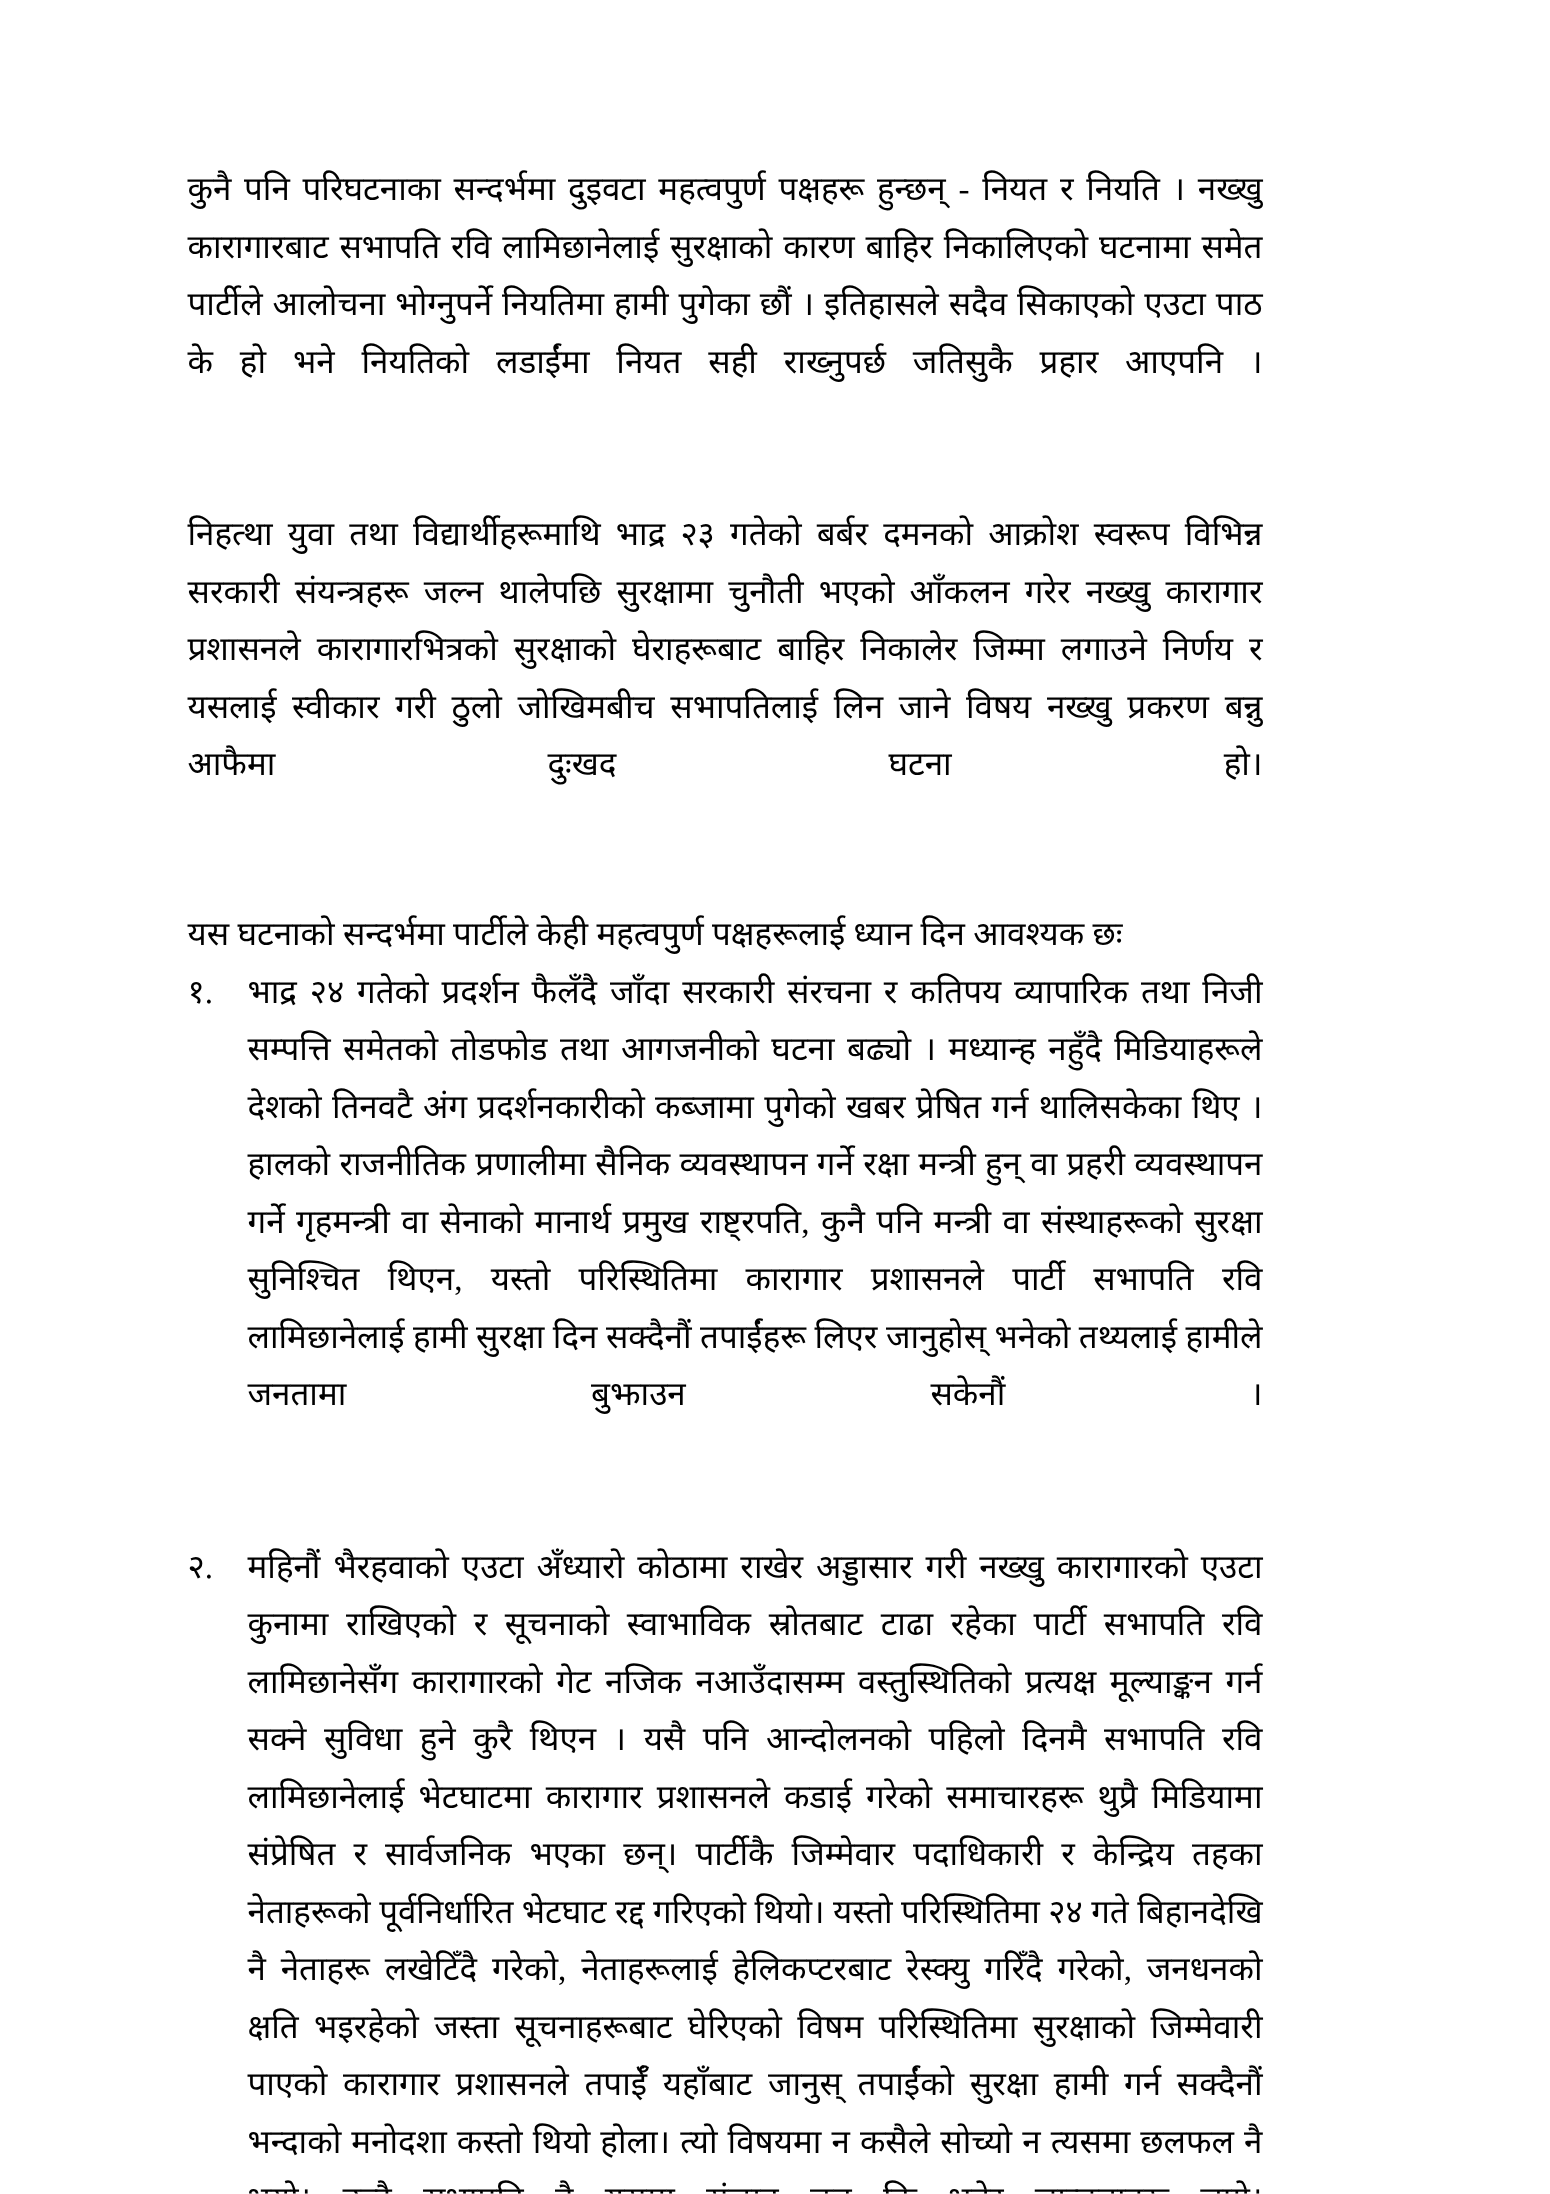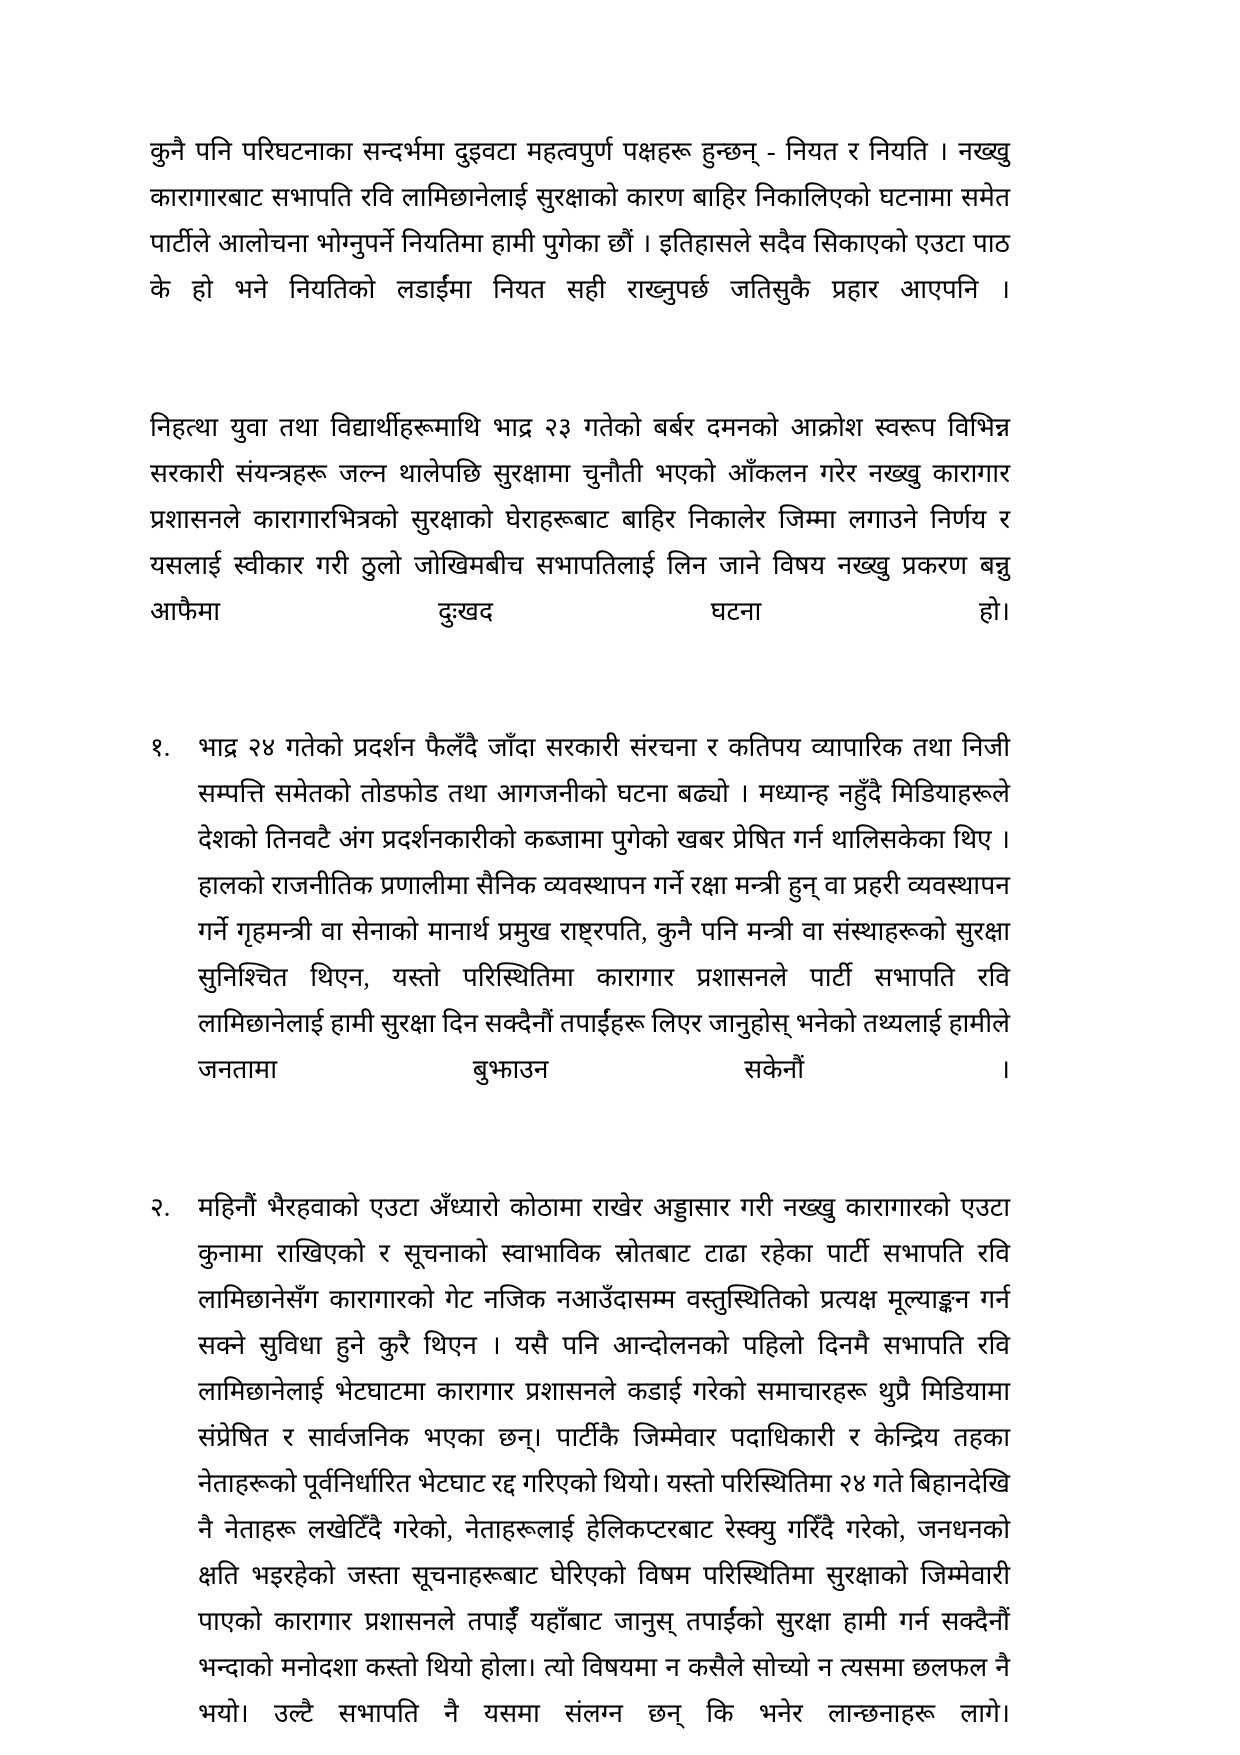--- a/index.html
+++ b/index.html
@@ -92,20 +92,21 @@
   <div class="content">
 
     <p class="para body-para">कुनै पनि परिघटनाका सन्दर्भमा दुइवटा महत्वपुर्ण पक्षहरू हुन्छन् - नियत र नियति । नख्खु कारागारबाट सभापति रवि लामिछानेलाई सुरक्षाको कारण बाहिर निकालिएको घटनामा समेत पार्टीले आलोचना भोग्नुपर्ने नियतिमा हामी पुगेका छौं । इतिहासले सदैव सिकाएको एउटा पाठ के हो भने नियतिको लडाईंमा नियत सही राख्नुपर्छ जतिसुकै प्रहार आएपनि ।</p>
 
     <div class="gap-lg"></div>
 
     <p class="para body-para">निहत्था युवा तथा विद्यार्थीहरूमाथि भाद्र २३ गतेको बर्बर दमनको आक्रोश स्वरूप विभिन्न सरकारी संयन्त्रहरू जल्न थालेपछि   सुरक्षामा चुनौती भएको आँकलन गरेर नख्खु कारागार प्रशासनले कारागारभित्रको सुरक्षाको  घेराहरूबाट  बाहिर  निकालेर जिम्मा लगाउने निर्णय र यसलाई स्वीकार गरी ठुलो जोखिमबीच सभापतिलाई लिन जाने विषय नख्खु प्रकरण बन्नु आफैमा दुःखद घटना हो।</p>
 
     <div class="gap-md"></div>
 
+    <p class="lead-in">यस घटनाको सन्दर्भमा पार्टीले केही महत्वपुर्ण पक्षहरूलाई ध्यान दिन आवश्यक छः</p>
 
     <ol class="list">
 
       <li class="list-item">
         <span class="marker">१.</span>
         <span class="item-text">भाद्र २४ गतेको प्रदर्शन फैलँदै जाँदा सरकारी संरचना र कतिपय व्यापारिक तथा निजी सम्पत्ति समेतको तोडफोड तथा आगजनीको घटना बढ्यो । मध्यान्ह नहुँदै मिडियाहरूले देशको तिनवटै अंग प्रदर्शनकारीको कब्जामा पुगेको खबर प्रेषित गर्न थालिसकेका थिए । हालको राजनीतिक प्रणालीमा सैनिक व्यवस्थापन गर्ने रक्षा मन्त्री हुन् वा प्रहरी व्यवस्थापन गर्ने गृहमन्त्री वा सेनाको मानार्थ प्रमुख राष्ट्रपति, कुनै पनि मन्त्री वा संस्थाहरूको सुरक्षा सुनिश्चित थिएन, यस्तो परिस्थितिमा कारागार प्रशासनले पार्टी  सभापति रवि लामिछानेलाई हामी सुरक्षा दिन सक्दैनौं तपाईंहरू लिएर जानुहोस् भनेको तथ्यलाई हामीले जनतामा बुझाउन सकेनौं ।</span>
       </li>
 
       <div class="item-gap"></div>
 

